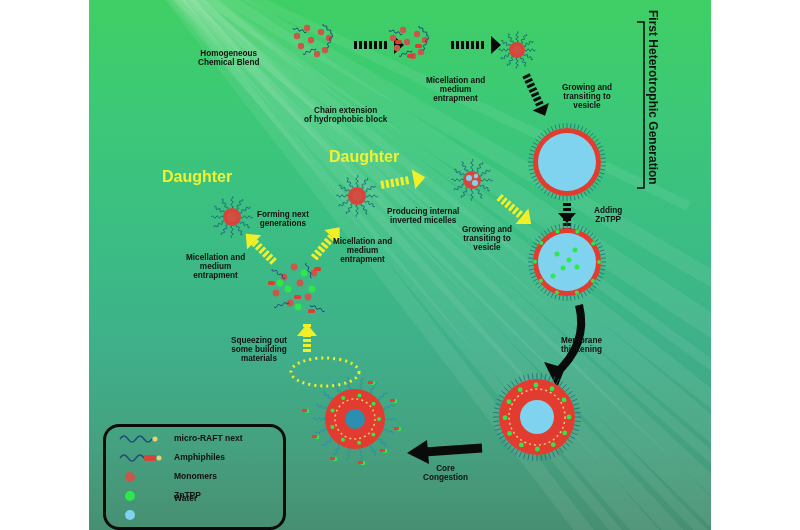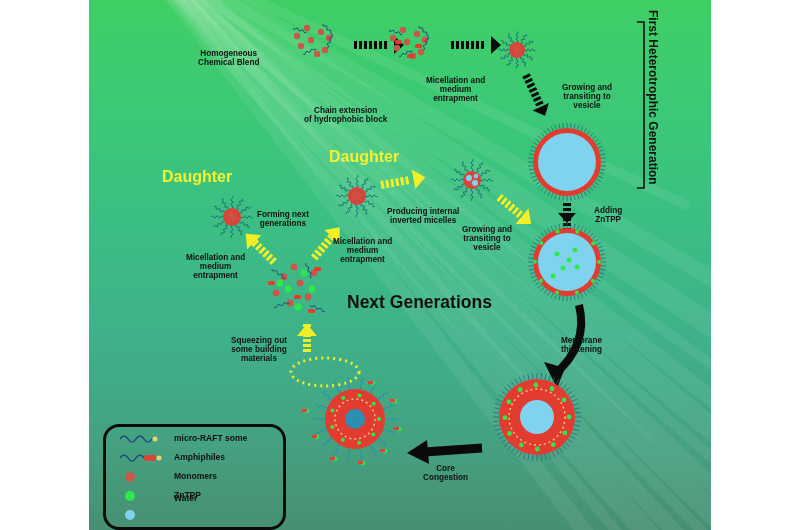--- a/index.html
+++ b/index.html
@@ -553,37 +553,36 @@
   <div class="lbl s8" style="left:298px; top:207px; white-space:pre;">Producing internal
 inverted micelles</div>
   <div class="lbl s8" style="left:373px; top:225px; white-space:pre;">Growing and
 transiting to
 vesicle</div>
 
   <div class="daughter" style="left:73px; top:168px;">Daughter</div>
   <div class="daughter" style="left:240px; top:148px;">Daughter</div>
 
   <div class="big" style="left:258px; top:292px;">
-    <div>Next Generations</div>
   </div>
 
   <div id="legend">
     <svg width="177" height="100" style="position:absolute;left:0;top:0;">
       <g>
         <path d="M14 12 q4 -6 8 0 t8 0 t8 0 t8 0" fill="none" stroke="#1f4d7a" stroke-width="1.4"></path>
         <circle cx="49" cy="12" r="2.5" fill="#e9d36a"></circle>
       </g>
       <g>
         <path d="M14 31 q4 -6 8 0 t8 0 t8 0" fill="none" stroke="#1f4d7a" stroke-width="1.4"></path>
         <rect x="38" y="28" width="12" height="6" rx="2" fill="#d9443a"></rect>
         <circle cx="53" cy="31" r="2.5" fill="#e9d36a"></circle>
       </g>
       <circle cx="24" cy="50" r="5" fill="#c8584a"></circle>
       <circle cx="24" cy="69" r="5" fill="#2ee84a"></circle>
       <circle cx="24" cy="88" r="5" fill="#7fd3ee"></circle>
     </svg>
-    <div class="leg-item" style="top:6px;">micro-RAFT some</div>
+    <div class="leg-item" style="top:6px;">micro-RAFT next</div>
     <div class="leg-item" style="top:25px;">Amphiphiles</div>
     <div class="leg-item" style="top:44px;">Monomers</div>
     <div class="leg-item" style="top:63px;">ZnTPP</div>
     <div class="leg-item" style="top:66px;">Water</div>
   </div>
 </div>
 
 </body></html>

